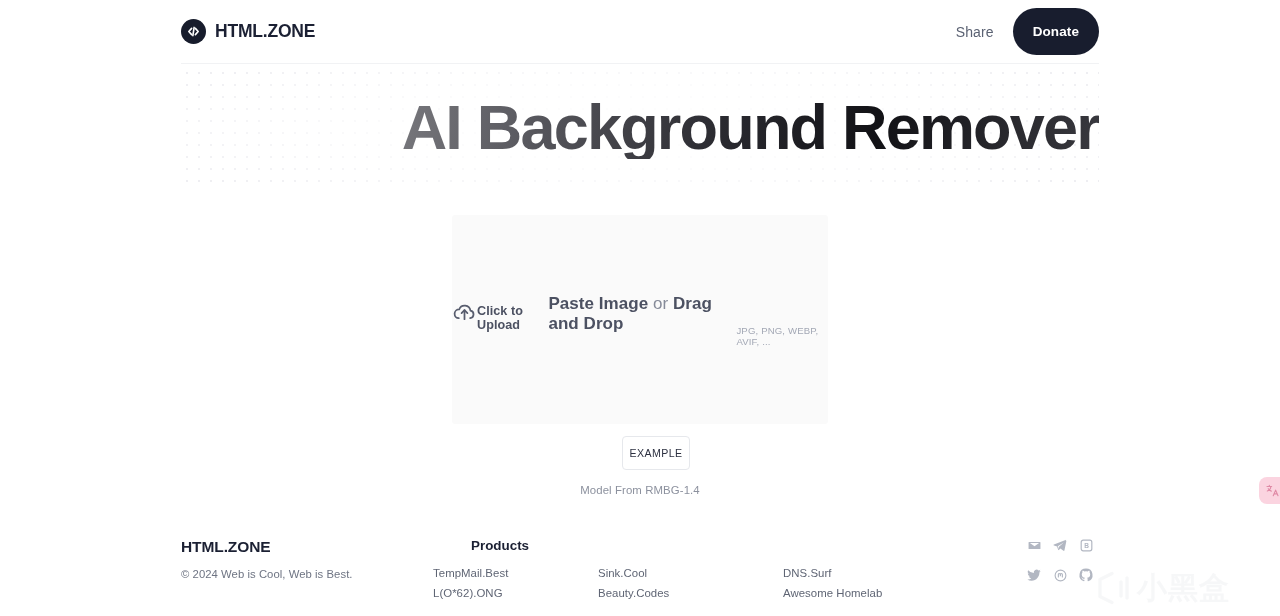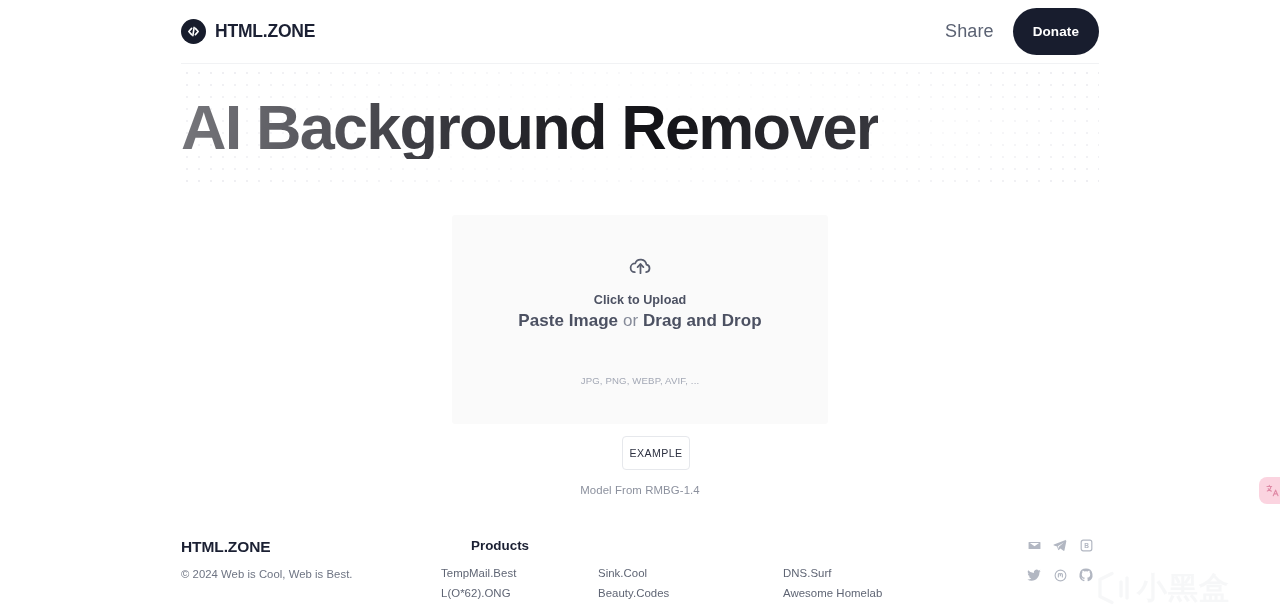--- a/index.html
+++ b/index.html
@@ -63,21 +63,21 @@
     color: #1b2033;
   }
 
   .header-right {
     display: flex;
     align-items: center;
     gap: 19px;
   }
 
   .share-link {
-    font-size: 18px;
+    font-size: 14px;
     color: #5b6273;
     text-decoration: none;
     letter-spacing: 0.1px;
   }
 
   .donate-btn {
     background: #181d2e;
     color: #ffffff;
     border: none;
     border-radius: 999px;
@@ -91,21 +91,21 @@
 
   
   .hero {
     position: absolute;
     top: 65px;
     left: 181px;
     width: 918px;
     height: 125px;
     display: flex;
     align-items: center;
-    justify-content: flex-start;
+    justify-content: flex-end;
     background-image:
       radial-gradient(circle, #ededf1 1px, transparent 1.1px);
     background-size: 12px 12px;
     background-position: 0 2px;
   }
 
   .hero::after {
     content: "";
     position: absolute;
     inset: 0;
@@ -134,21 +134,21 @@
   
   .upload-zone {
     position: absolute;
     top: 215px;
     left: 452px;
     width: 376px;
     height: 209px;
     background: #fafafa;
     border-radius: 3px;
     display: flex;
-    flex-direction: column;
+    flex-direction: row;
     align-items: center;
     justify-content: center;
     cursor: pointer;
   }
 
   .upload-icon {
     margin-bottom: 14px;
     line-height: 0;
   }
 
@@ -245,21 +245,21 @@
     padding-left: 30px;
   }
 
   .product-col {
     position: absolute;
     top: 41px;
     display: flex;
     flex-direction: column;
     gap: 4px;
   }
-  .product-col.c1 { left: 260px; }
+  .product-col.c1 { left: 252px; }
   .product-col.c2 { left: 417px; }
   .product-col.c3 { left: 602px; }
 
   .product-link {
     font-size: 11.4px;
     color: #5f6574;
     text-decoration: none;
     letter-spacing: 0.05px;
     line-height: 16px;
   }

